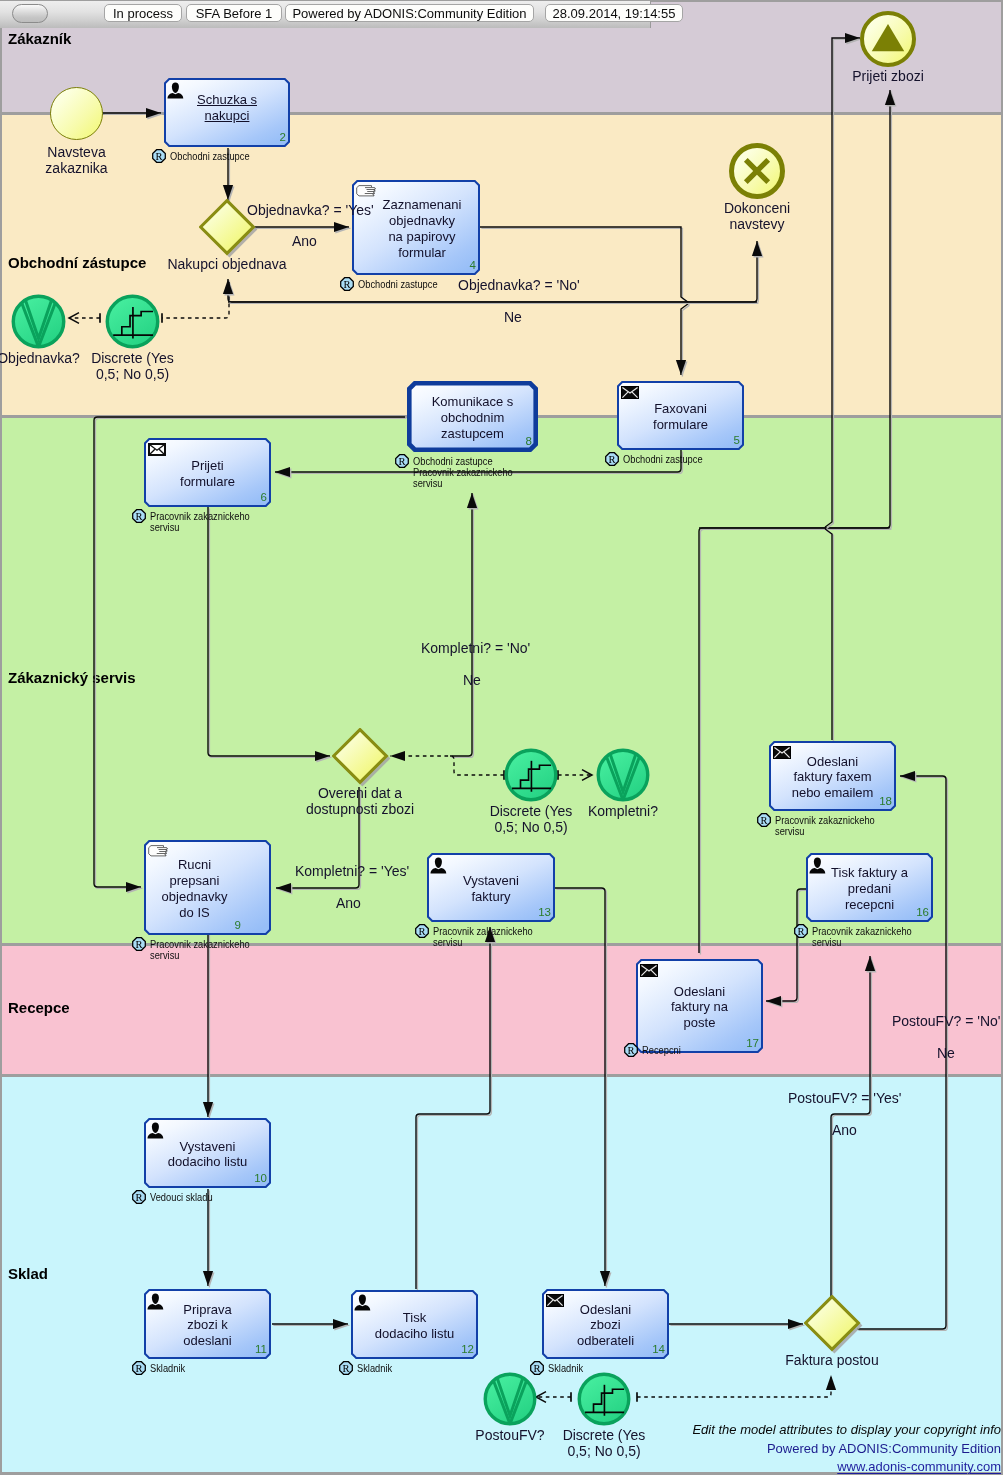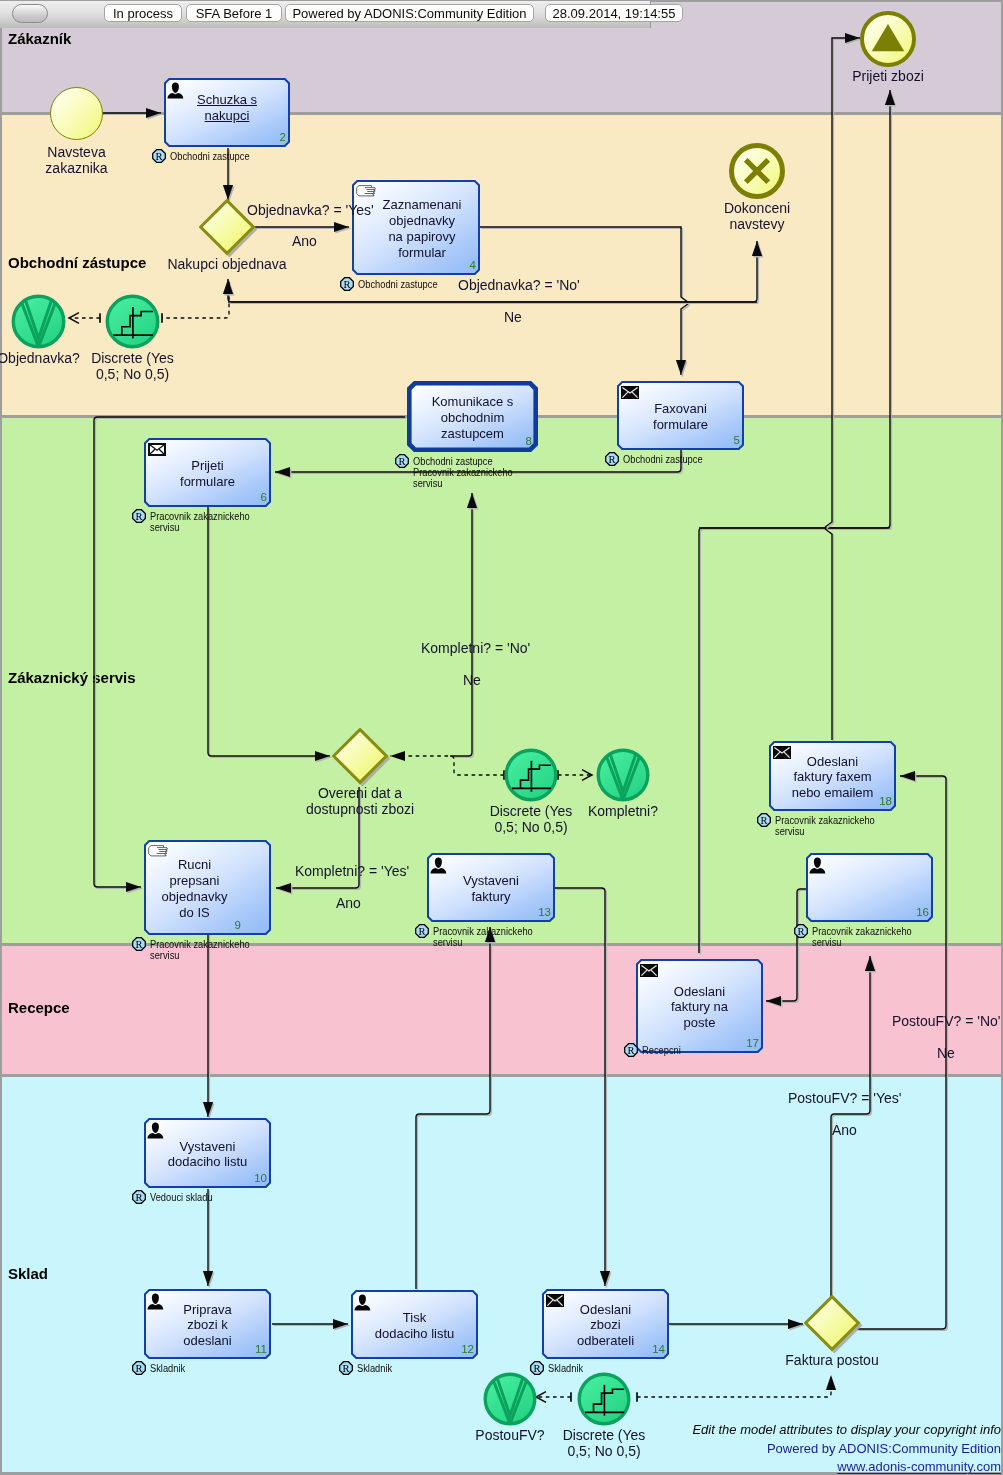--- a/index.html
+++ b/index.html
@@ -433,20 +433,25 @@
             <linearGradient id="tg6" x1="0" y1="0" x2="0.86" y2="1">
               <stop offset="0" stop-color="#ffffff"></stop>
               <stop offset="0.18" stop-color="#f3f8ff"></stop>
               <stop offset="0.52" stop-color="#d3e3fd"></stop>
               <stop offset="0.86" stop-color="#a6c7f9"></stop>
               <stop offset="1" stop-color="#97bef7"></stop>
             </linearGradient>
           </defs>
           <path d="M 5.2 1 L 121.8 1 L 126 5.2 L 126 63.8 L 121.8 68 L 5.2 68 L 1 63.8 L 1 5.2 Z" fill="url(#tg6)" stroke="#1240a8" stroke-width="2"></path>
         </svg>
+        <div class="tlabel" style="top: 12.2px;">
+          <div>Tisk faktury a</div>
+          <div>predani</div>
+          <div>recepcni</div>
+        </div>
         <div class="tnum" style="right: 4px; bottom: 3.5px;">16</div>
         <div class="ticon" style="left: 2.6px; top: 4.3px;"><svg width="17" height="17" viewBox="0 0 17 17">
             <path d="M8.4 0.6 C10.5 0.6 11.9 2.1 11.9 4.6 C11.9 7.6 10.6 10.9 8.4 10.9 C6.2 10.9 4.9 7.6 4.9 4.6 C4.9 2.1 6.3 0.6 8.4 0.6 Z" fill="#060606"></path>
             <path d="M0.5 16.6 C0.5 13.2 3.0 11.4 5.7 11.0 L8.4 12.3 L11.1 11.0 C13.8 11.4 16.3 13.2 16.3 16.6 Z" fill="#060606"></path>
           </svg></div>
       </div>
       <svg width="14" height="14" viewBox="0 0 14 14" class="rbadge" style="left: 794px; top: 924px;">
         <polygon points="4.6,0.7 9.4,0.7 13.3,4.6 13.3,9.4 9.4,13.3 4.6,13.3 0.7,9.4 0.7,4.6" fill="#a9dcf5" stroke="#000" stroke-width="1.25"></polygon>
         <text x="7" y="10.7" font-family="Liberation Serif,serif" font-size="10.5" text-anchor="middle" fill="#000">R</text>
       </svg>

